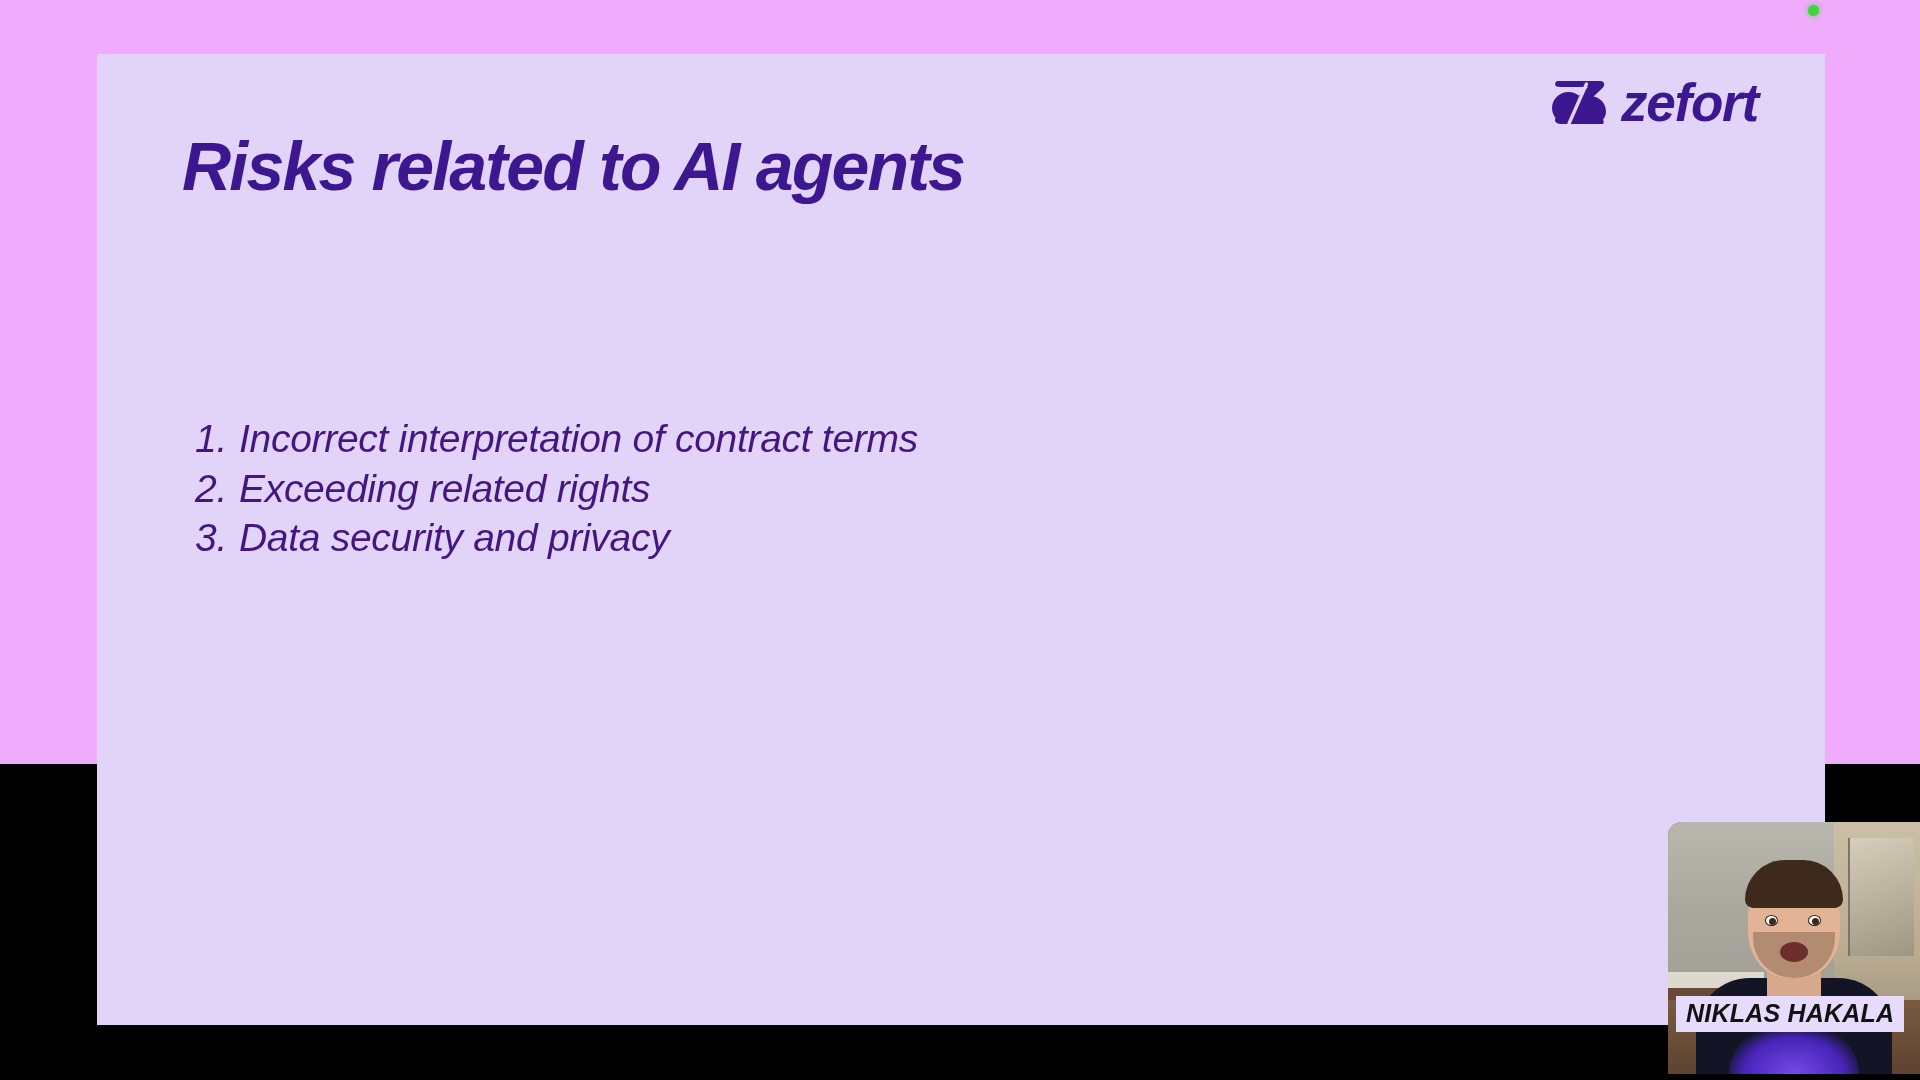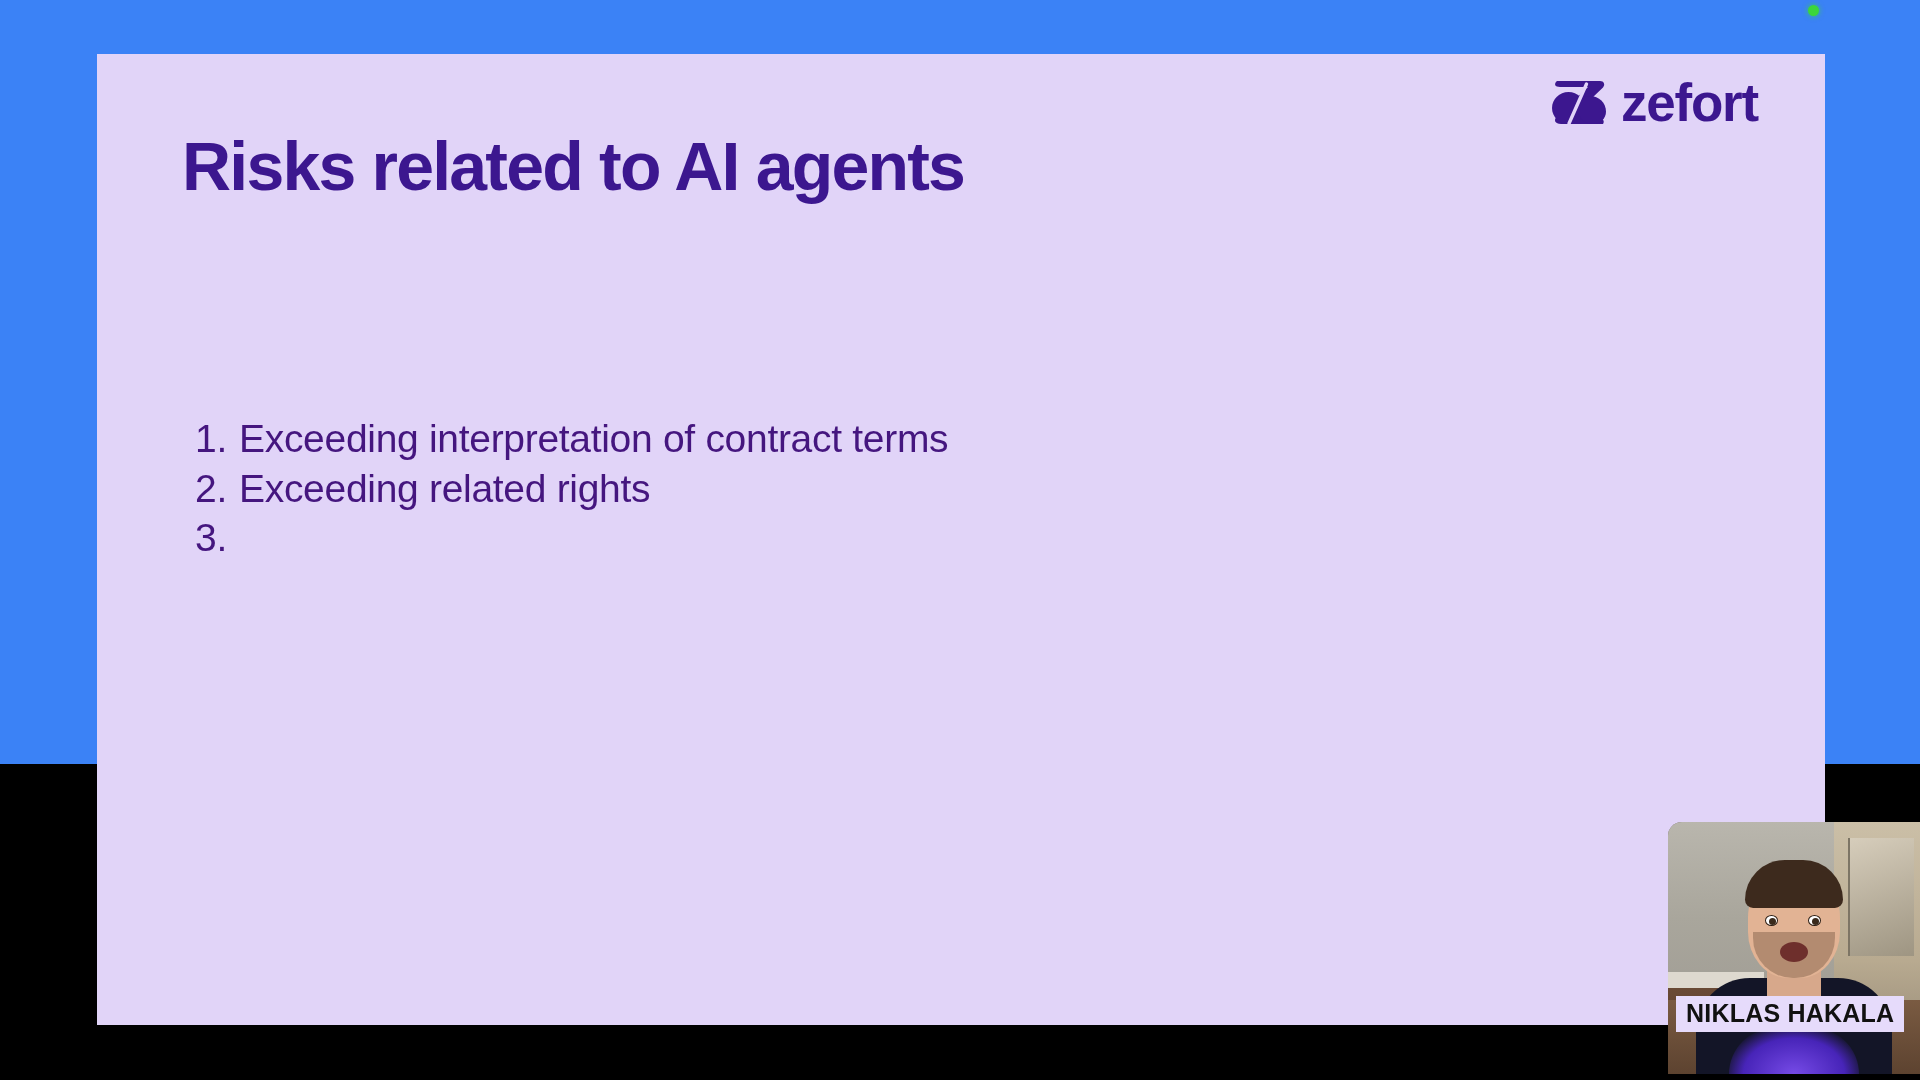--- a/index.html
+++ b/index.html
@@ -10,21 +10,22 @@
     height: 1080px;
     overflow: hidden;
     background: #000000;
     font-family: "Liberation Sans", sans-serif;
   }
 
   .screen {
     position: relative;
     width: 1920px;
     height: 764px;
-    background: #3b82f6;
+    background: #f0abfc;
+    font-style: italic;
   }
 
   
   .rec-dot {
     position: absolute;
     left: 1808px;
     top: 5px;
     width: 11px;
     height: 11px;
     border-radius: 50%;
@@ -268,28 +269,29 @@
         <path d="M36.5 6 L19 45.5" stroke="#e1d4f8" stroke-width="3.4" stroke-linecap="round" fill="none"></path>
       </svg>
       <span class="logo-word">zefort</span>
     </div>
 
     <h1 class="slide-title">Risks related to AI agents</h1>
 
     <ol class="risk-list">
       <li class="risk-item">
         <span class="risk-num">1.</span>
-        <span class="risk-text">Exceeding interpretation of contract terms</span>
+        <span class="risk-text">Incorrect interpretation of contract terms</span>
       </li>
       <li class="risk-item">
         <span class="risk-num">2.</span>
         <span class="risk-text">Exceeding related rights</span>
       </li>
       <li class="risk-item">
         <span class="risk-num">3.</span>
+        <span class="risk-text">Data security and privacy</span>
       </li>
     </ol>
 
   </div>
 
   <div class="webcam">
     <div class="cam-room">
       <div class="cam-wall-right"></div>
       <div class="cam-cabinet"></div>
       <div class="cam-counter"></div>

